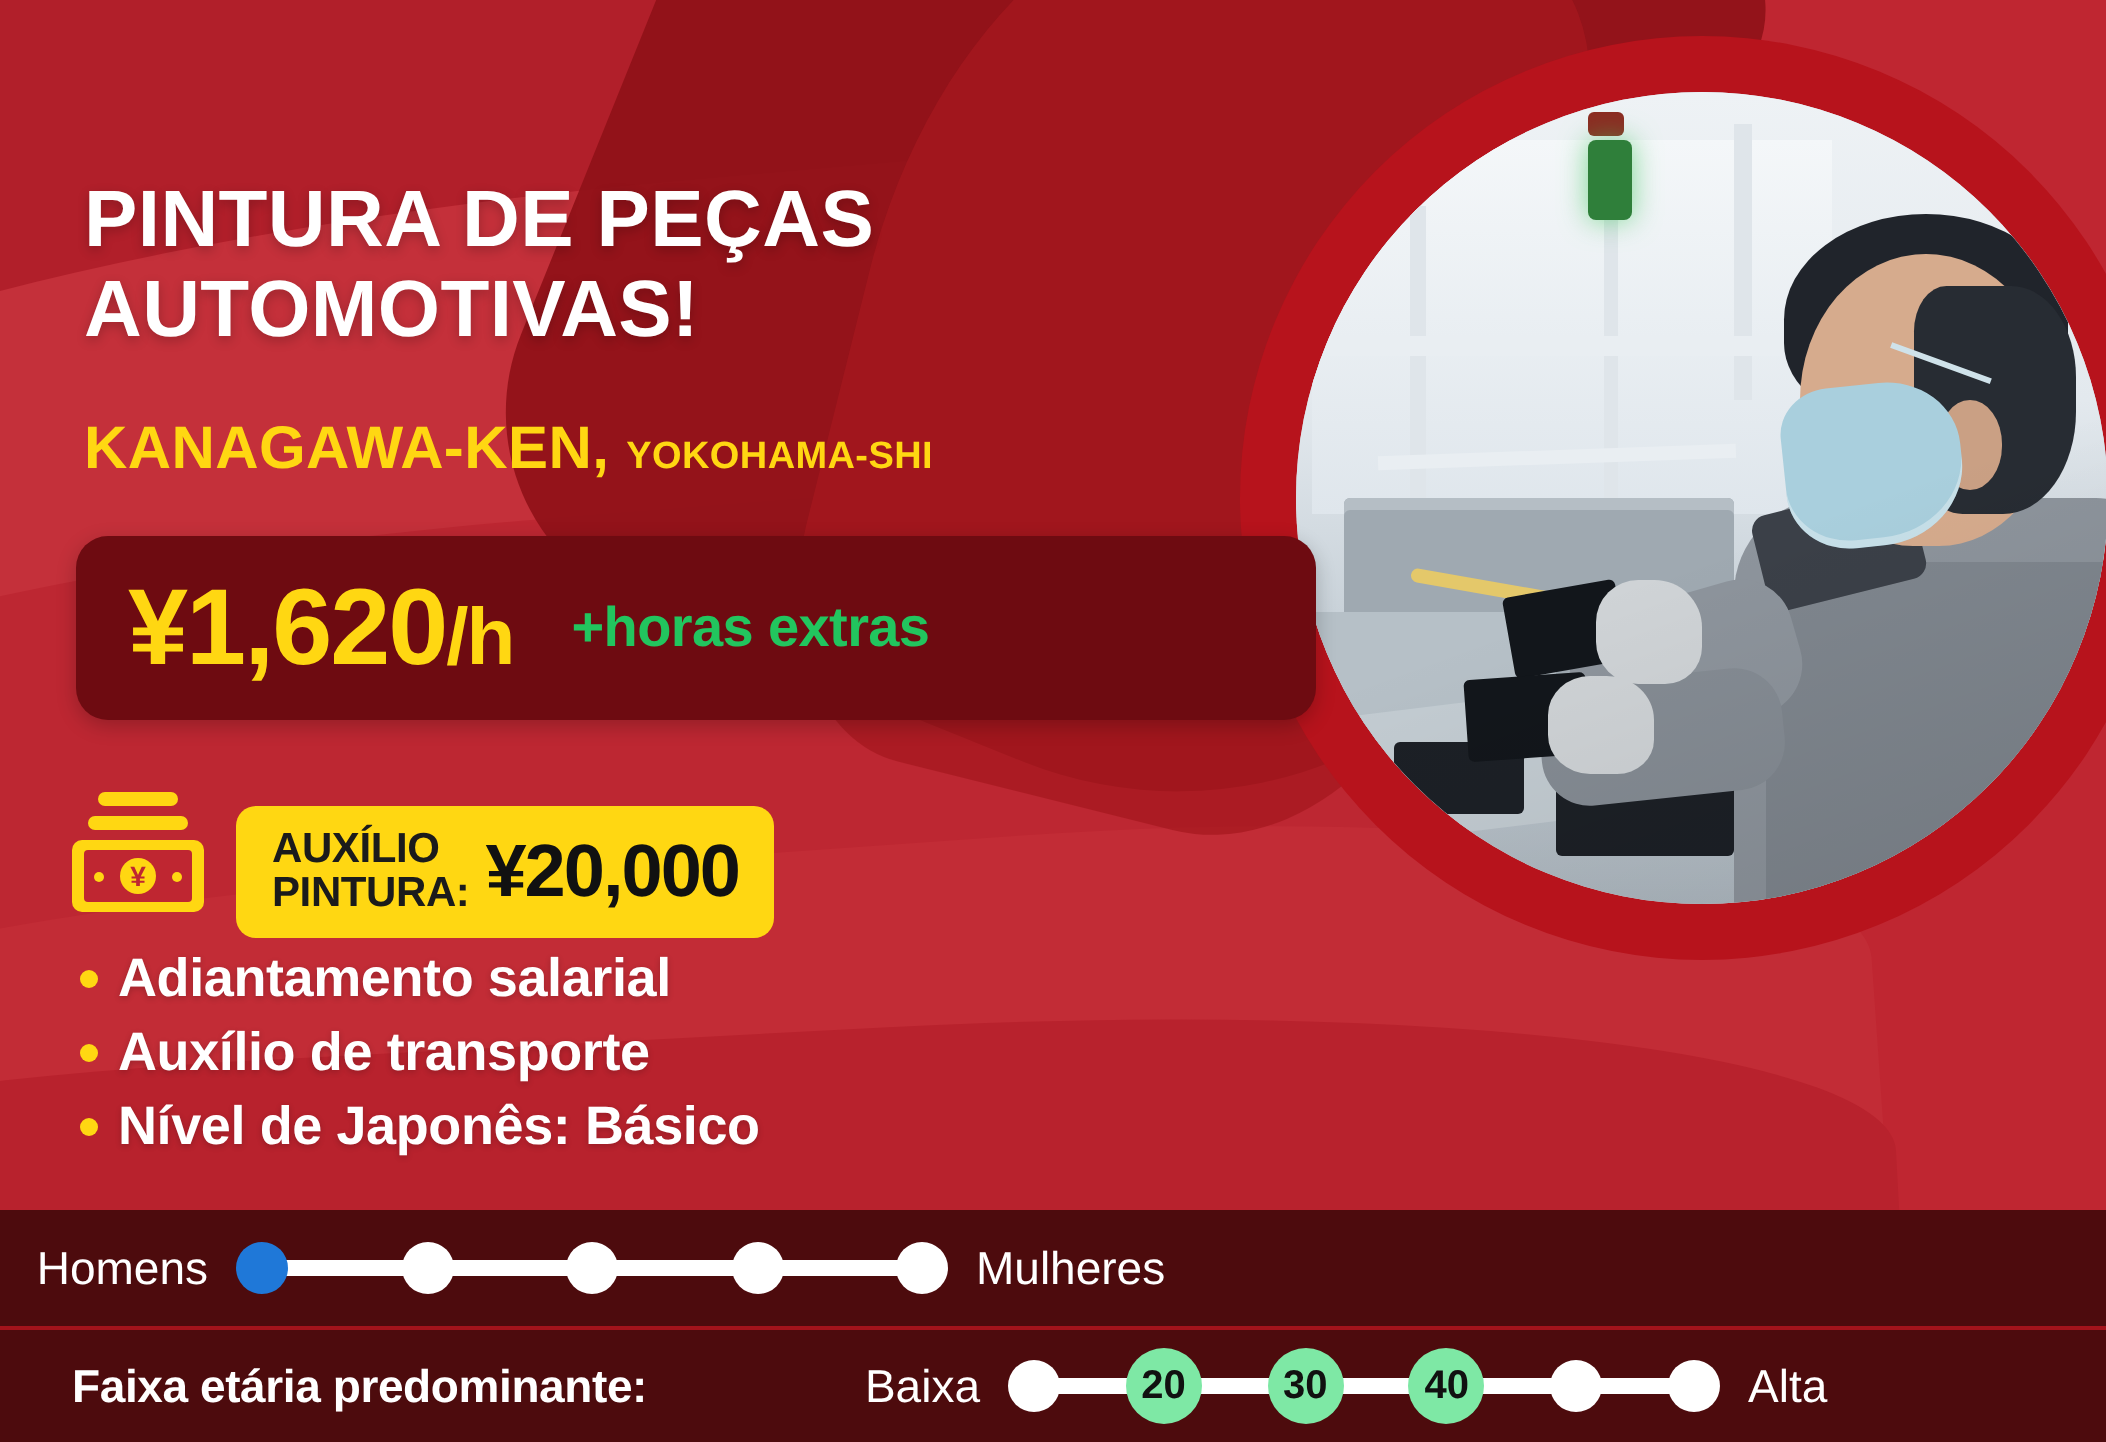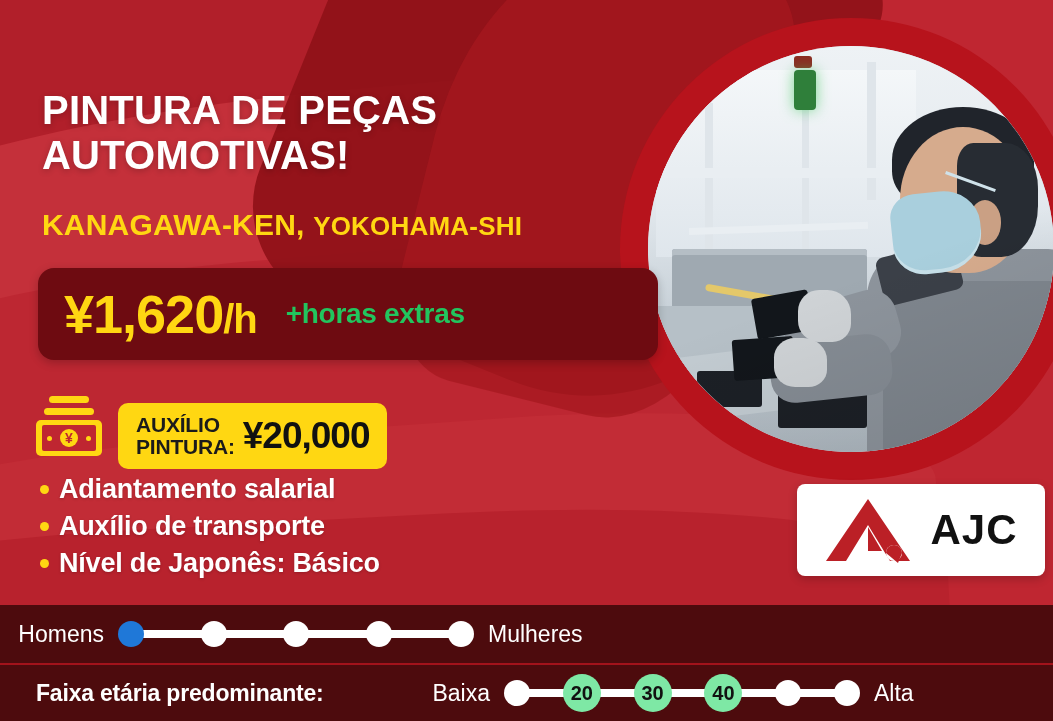--- a/index.html
+++ b/index.html
@@ -117,21 +117,21 @@
     position:absolute;left:42px;top:88px;width:600px;
     color:#fff;font-weight:700;font-size:40px;line-height:1.12;
     letter-spacing:.2px;text-shadow:0 2px 6px rgba(0,0,0,.22);
   }
   .subline{
     position:absolute;left:42px;top:208px;width:620px;
     color:#ffd712;font-weight:700;font-size:28px;letter-spacing:.2px;
     white-space:nowrap;
   }
   .subline .pref{font-size:30px;}
-  .subline .city{font-size:26px;}
+  .subline .city{font-size:19px;}
 
   
   .salary{
     position:absolute;left:38px;top:268px;width:620px;height:92px;
     background:#6e0b11;border-radius:16px;
     display:flex;align-items:center;padding:0 26px;
     box-shadow:0 3px 10px rgba(0,0,0,.22);
   }
   .salary .amount{
     color:#ffd712;font-weight:800;font-size:54px;letter-spacing:-1px;
@@ -307,31 +307,20 @@
     <div class="bullet">
       <span class="dot"></span>
       <span class="txt">Auxílio de transporte</span>
     </div>
     <div class="bullet">
       <span class="dot"></span>
       <span class="txt">Nível de Japonês: Básico</span>
     </div>
   </div>
 
-  <div class="logo-card">
-    <div class="logo-mark">
-      <svg class="lm-a" viewBox="0 0 92 66" xmlns="http://www.w3.org/2000/svg">
-        <path d="M44 2 L86 64 L66 64 L44 28 L22 64 L2 64 Z" fill="#bb2026"></path>
-        <path d="M44 30 L58 54 L44 54 Z" fill="#bb2026"></path>
-        <circle cx="70" cy="56" r="8" fill="#ffffff"></circle>
-        <path d="M62 56 a8 8 0 0 1 16 0 l-4 10 z" fill="#bb2026"></path>
-      </svg>
-    </div>
-    <div class="logo-text">AJC</div>
-  </div>
 
   <div class="barwrap">
 
     <div class="bar">
       <div class="end-label end-left">Homens</div>
       <div class="slider">
         <div class="track"></div>
         <div class="knobs">
           <div class="knob active"></div>
           <div class="knob"></div>

